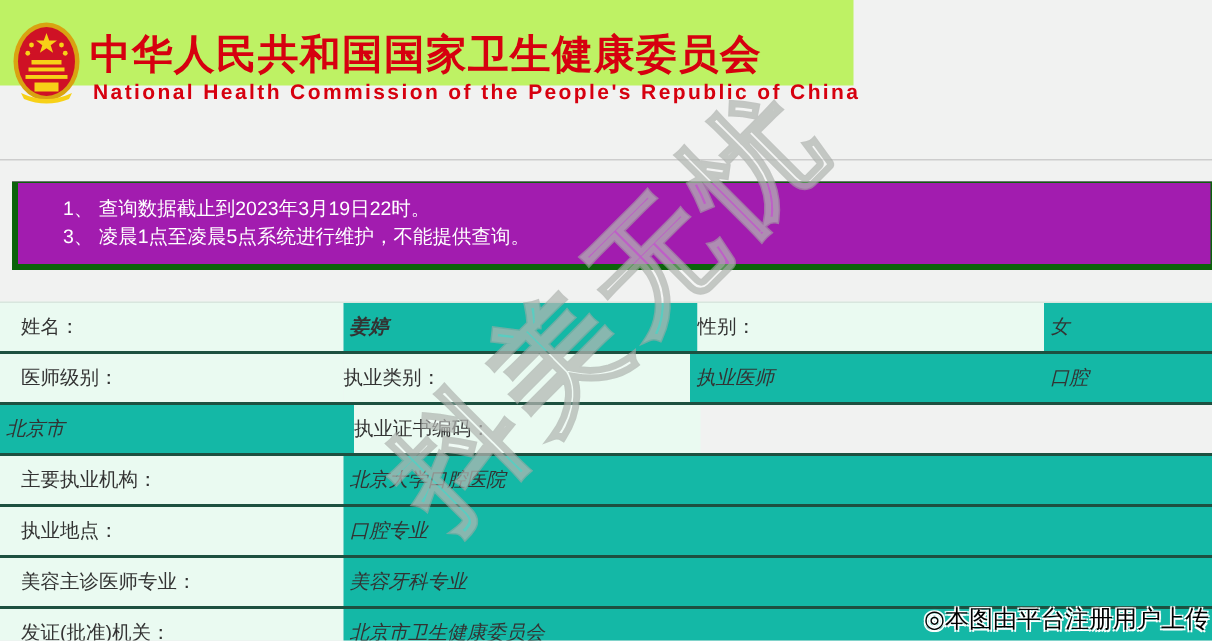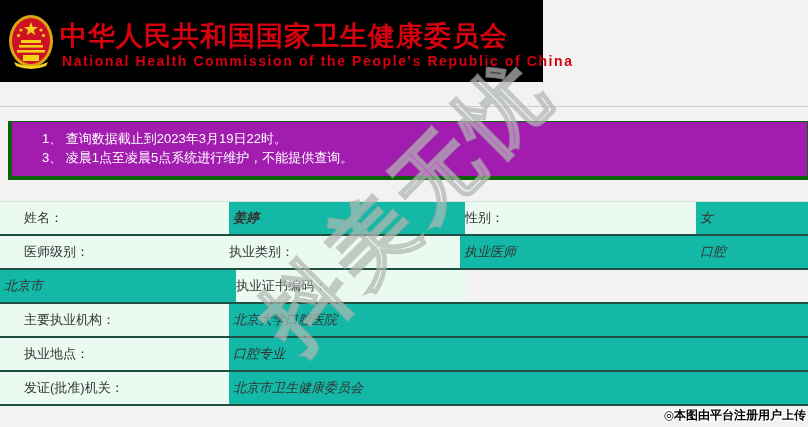--- a/index.html
+++ b/index.html
@@ -8,22 +8,23 @@
     background:#e8e8e8;
   }
   .screen{
     position:relative;
     width:808px;height:427px;
     background:#f1f2f1;
     overflow:hidden;
   }
   
   .header-card{
-    position:absolute;left:0;top:0;width:543px;height:82px;
-    background:#000000;
+    position:absolute;left:0;top:0;width:543px;height:57px;
+    background:#bef264;
+    padding-left:26px;
   }
   .emblem{
     position:absolute;left:8px;top:14px;width:46px;height:56px;
   }
   .hdr-title{
     position:absolute;left:60px;top:18px;
     font-size:27px;font-weight:bold;color:#d6000f;
     letter-spacing:1px;white-space:nowrap;
   }
   .hdr-sub{
@@ -58,21 +59,21 @@
     border-bottom:2px solid #1d5040;
   }
   .cell{
     display:flex;align-items:center;
     font-size:13px;color:#333333;
     white-space:nowrap;overflow:visible;
     box-sizing:border-box;
   }
   .label{background:#eafaf1;}
   .value{background:#14b8a6;font-style:italic;}
-  .c1{width:229px;padding-left:24px;}
+  .c1{width:229px;padding-left:14px;}
   .c2{width:236px;padding-left:4px;}
   .c3{width:231px;padding-left:0;text-align:right;}
   .c4{width:112px;padding-left:4px;letter-spacing:-0.3px;}
   .cspan{flex:1;padding-left:4px;}
   .bold{font-weight:bold;}
   
   .watermark{
     position:absolute;left:127px;top:157px;width:560px;height:96px;
     display:flex;align-items:center;justify-content:center;
     transform:rotate(-45deg);
@@ -80,21 +81,21 @@
   }
   .watermark span{
     font-size:84px;font-weight:bold;letter-spacing:8px;
     color:rgba(255,255,255,0.30);
     -webkit-text-stroke:2px rgba(165,170,165,0.62);
     white-space:nowrap;
   }
   
   .attribution{
     position:absolute;right:2px;bottom:3px;
-    font-size:12px;font-weight:bold;color:#000000;
+    font-size:16px;font-weight:normal;color:#000000;
     text-shadow:-1px -1px 0 #fff,1px -1px 0 #fff,-1px 1px 0 #fff,1px 1px 0 #fff,0 0 2px #fff;
     z-index:60;white-space:nowrap;margin-top:24px;
   }
 </style>
 </head>
 <body>
 
 <div class="screen">
 
   <div class="header-card">
@@ -151,20 +152,24 @@
     <div class="row">
       <div class="cell label c1">主要执业机构：</div>
       <div class="cell value cspan">北京大学口腔医院</div>
     </div>
 
     <div class="row">
       <div class="cell label c1">执业地点：</div>
       <div class="cell value cspan">口腔专业</div>
     </div>
 
+    <div class="row">
+      <div class="cell label c1">美容主诊医师专业：</div>
+      <div class="cell value cspan">美容牙科专业</div>
+    </div>
 
     <div class="row">
       <div class="cell label c1">发证(批准)机关：</div>
       <div class="cell value cspan">北京市卫生健康委员会</div>
     </div>
 
   </div>
 
   <div class="watermark">
     <span>抖美无忧</span>

